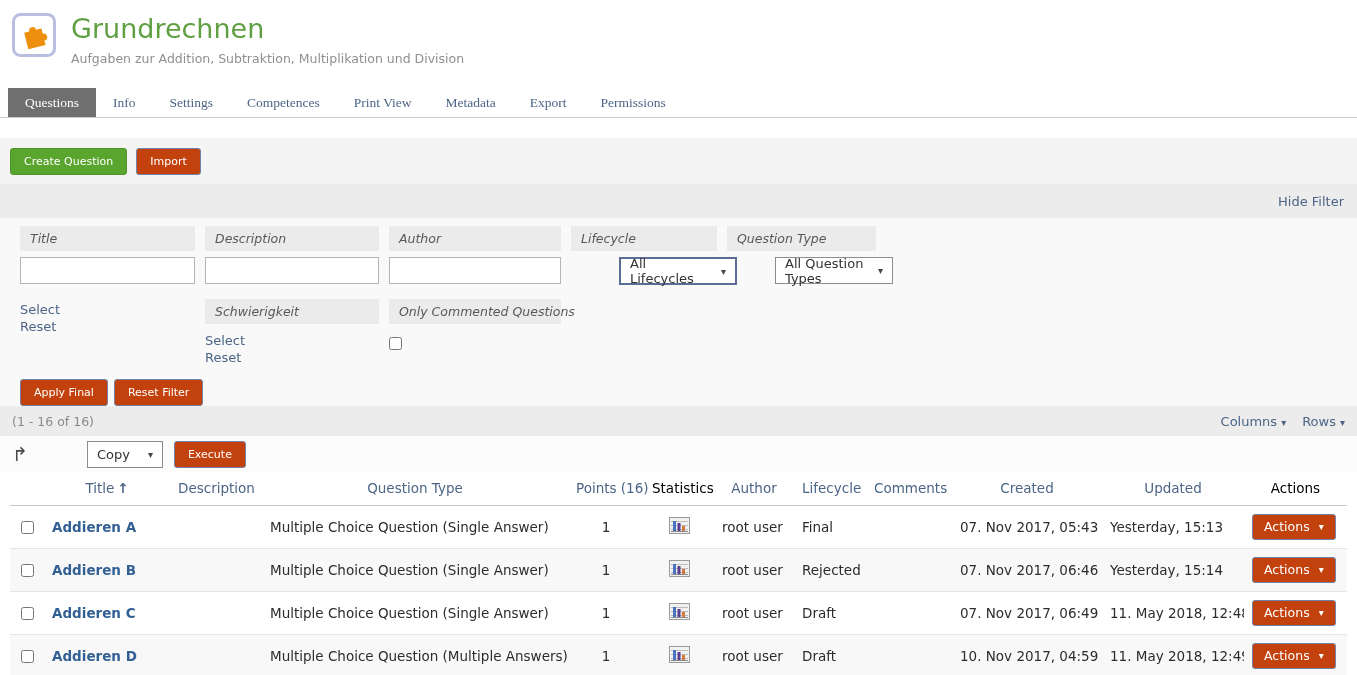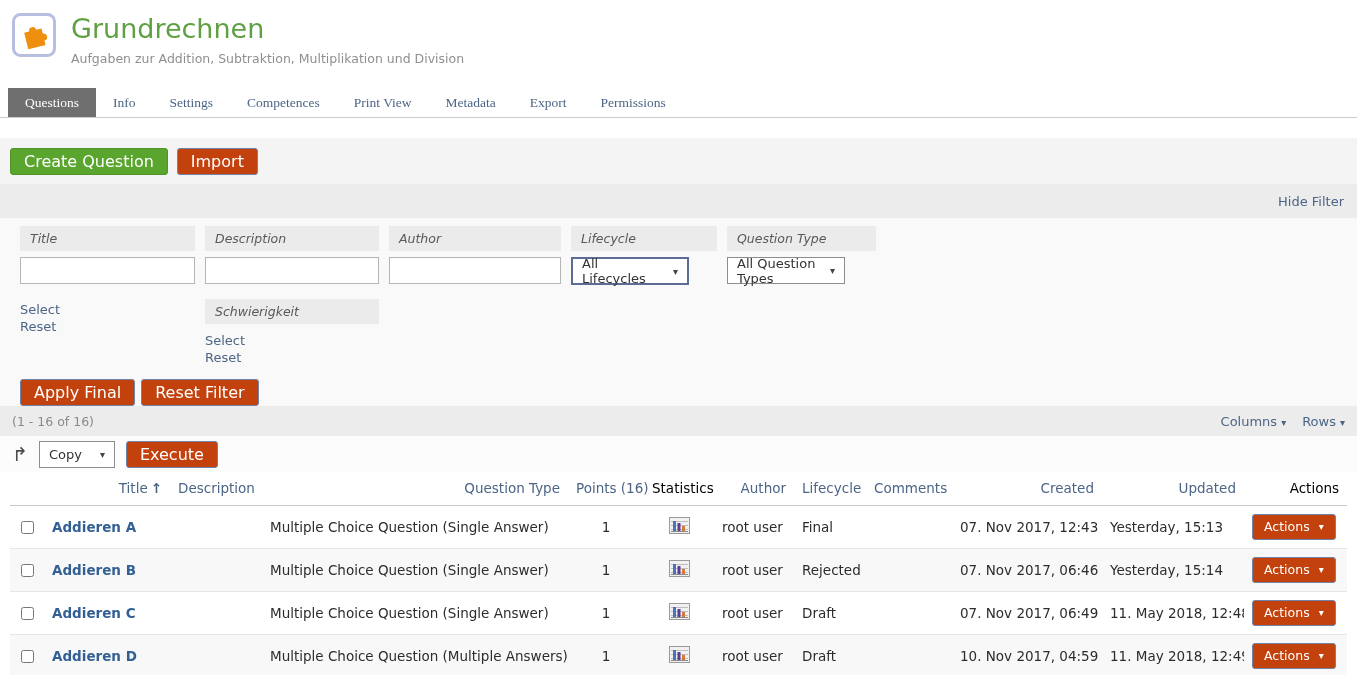--- a/index.html
+++ b/index.html
@@ -21,54 +21,54 @@
 
   
   .tab-bar { display: flex; align-items: stretch; height: 30px; padding-left: 8px; border-bottom: 1px solid #cccccc; font-family: Liberation Serif, serif; }
   .tab { display: flex; align-items: center; padding: 0 17px; font-size: 13.5px; color: #4c6586; cursor: pointer; white-space: nowrap; }
   .tab.active { background: #6f6f6f; color: #ffffff; }
 
   
   .gap { height: 20px; background: #ffffff; }
   .toolbar { background: #f4f4f4; height: 46px; display: flex; align-items: center; gap: 9px; padding: 0 10px; }
   .btn { display: inline-flex; align-items: center; justify-content: center; border: 1px solid transparent; border-radius: 3px;
-         font-family: inherit; font-size: 16px; color: #fff; padding: 0 13px; height: 27px; cursor: pointer; white-space: nowrap; }
+         font-family: inherit; font-size: 11px; color: #fff; padding: 0 13px; height: 27px; cursor: pointer; white-space: nowrap; }
   .btn-green { background: #5aa52d; border-color: #4f9427; }
   .btn-blue  { background: #c2410c; border-color: #7083a8; }
 
   
   .filter-head { background: #ececec; height: 34px; display: flex; justify-content: flex-end; align-items: center; padding: 0 13px; font-size: 13px; }
   .filter-panel { background: #f9f9f9; padding: 8px 14px 8px 20px; height: 188px; }
   .filter-grid { display: flex; gap: 10px; }
   .fcol { display: flex; flex-direction: column; }
   .w1 { width: 175px; } .w2 { width: 174px; } .w3 { width: 172px; } .w4 { width: 146px; } .w5 { width: 149px; }
   .flabel { background: #ebebeb; color: #595959; font-style: italic; font-size: 12.5px; height: 25px; line-height: 25px; padding: 0 10px; margin-bottom: 6px; white-space: nowrap; }
   input.text { height: 27px; border: 1px solid #b5b5b5; background: #fff; width: 100%; font: inherit; font-size: 13px; padding: 0 6px; }
   .select-box { height: 27px; border: 1px solid #8d8d8d; background: #fff; display: inline-flex; align-items: center;
-                justify-content: space-between; padding: 0 9px; font-size: 13px; color: #333; cursor: pointer; }
+                justify-content: space-between; padding: 0 9px; font-size: 13px; color: #333; cursor: pointer; margin-left: 48px; }
   .select-box.focused { border: 2px solid #5b6d94; height: 28px; }
   .sel-w1 { width: 118px; } .sel-w2 { width: 118px; }
   .caret { font-size: 10px; color: #454545; margin-left: 9px; }
   .caret.blue { color: #4c6586; margin-left: 4px; }
   .row2 { margin-top: 14px; }
   .sr-links { font-size: 13px; line-height: 1.3; padding-top: 3px; display: flex; flex-direction: column; }
   input[type="checkbox"] { width: 13px; height: 13px; accent-color: #f6f6f6; margin-top: 7px; cursor: pointer; }
   .filter-actions { margin-top: 12px; display: flex; gap: 6px; }
 
   
   .pag-band { background: #ececec; height: 30px; display: flex; align-items: center; justify-content: space-between; padding: 0 12px; }
   .muted { color: #8a8a8a; font-size: 12.5px; }
   .pag-right { display: flex; gap: 16px; font-size: 13px; align-items: center; }
   .cmd-row { background: #fcfcfc; height: 36px; display: flex; align-items: center; gap: 11px; padding: 0 12px; }
   .flag { font-size: 19px; color: #4a4a4a; line-height: 1; }
   .copy-box { width: 76px; }
 
   
   table { width: 1337px; margin: 0 10px; border-collapse: collapse; table-layout: fixed; background: #fff; }
-  th { font-weight: 400; text-align: right; font-size: 13.5px; height: 33px; border-bottom: 1px solid #c9c9c9; padding: 0 8px; white-space: nowrap; }
+  th { font-weight: 400; text-align: center; font-size: 13.5px; height: 33px; border-bottom: 1px solid #c9c9c9; padding: 0 8px; white-space: nowrap; }
   .th-link { color: #4c6586; cursor: pointer; }
   .th-dark { color: #000000; }
   .sort-arrow { color: #4c6586; font-weight: bold; margin-left: 3px; }
   td { height: 43px; padding: 0 8px; border-bottom: 1px solid #e6e6e6; font-size: 13.5px; white-space: nowrap; overflow: hidden; }
   tr.alt td { background: #f8f8f8; }
   .center { text-align: center; }
   .row-title { color: #336094; font-weight: bold; }
   .td-cb { text-align: center; }
   .td-cb input[type="checkbox"] { margin-top: 0; vertical-align: middle; }
   .stats-icon { display: inline-block; cursor: pointer; line-height: 0; }
@@ -150,20 +150,24 @@
         <a>Select</a>
         <a>Reset</a>
       </div>
     </div>
     <div class="fcol w2">
       <div class="flabel">Schwierigkeit</div>
       <div class="sr-links">
         <a>Select</a>
         <a>Reset</a>
       </div>
+    </div>
+    <div class="fcol w3">
+      <div class="flabel">Only Commented Questions</div>
+      <input type="checkbox" style="">
     </div>
   </div>
 
   <div class="filter-actions">
     <button class="btn btn-blue">Apply Final</button>
     <button class="btn btn-blue">Reset Filter</button>
   </div>
 </div>
 
 <div class="pag-band">
@@ -231,21 +235,21 @@
           <rect x="4" y="4" width="3" height="10" fill="#4a73c0"></rect>
           <rect x="8.5" y="6" width="3" height="8" fill="#5b3d91"></rect>
           <rect x="13" y="9" width="3" height="5" fill="#d2793c"></rect>
           <line x1="2" y1="14.5" x2="19" y2="14.5" stroke="#8a8a8a"></line>
         </svg>
       </span>
     </td>
     <td>root user</td>
     <td>Final</td>
     <td></td>
-    <td>07. Nov 2017, 12:43</td>
+    <td>07. Nov 2017, 05:43</td>
     <td>Yesterday, 15:13</td>
     <td>
       <button class="btn btn-blue btn-sm">
         <span>Actions</span>
         <span class="caret" style="color:#fff">▾</span>
       </button>
     </td>
   </tr>
       <tr class="alt">
     <td class="td-cb"><input type="checkbox" style=""></td>

